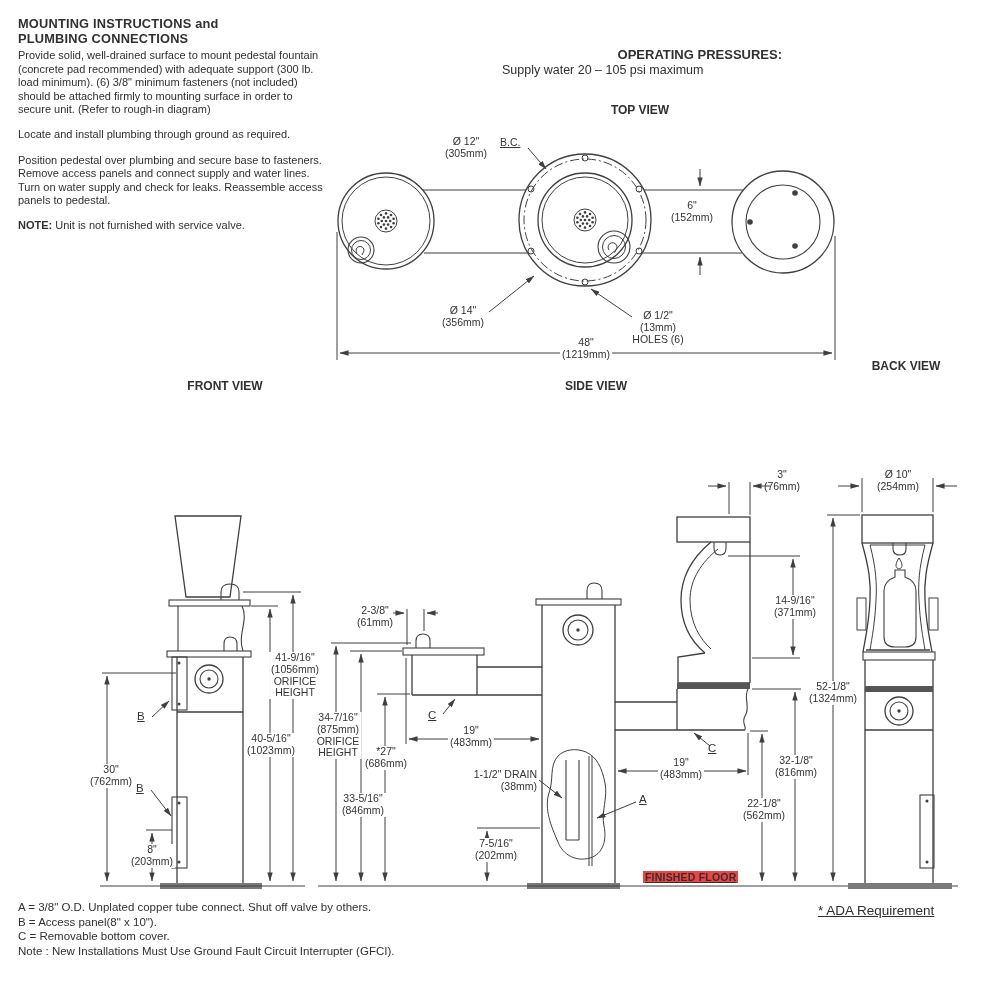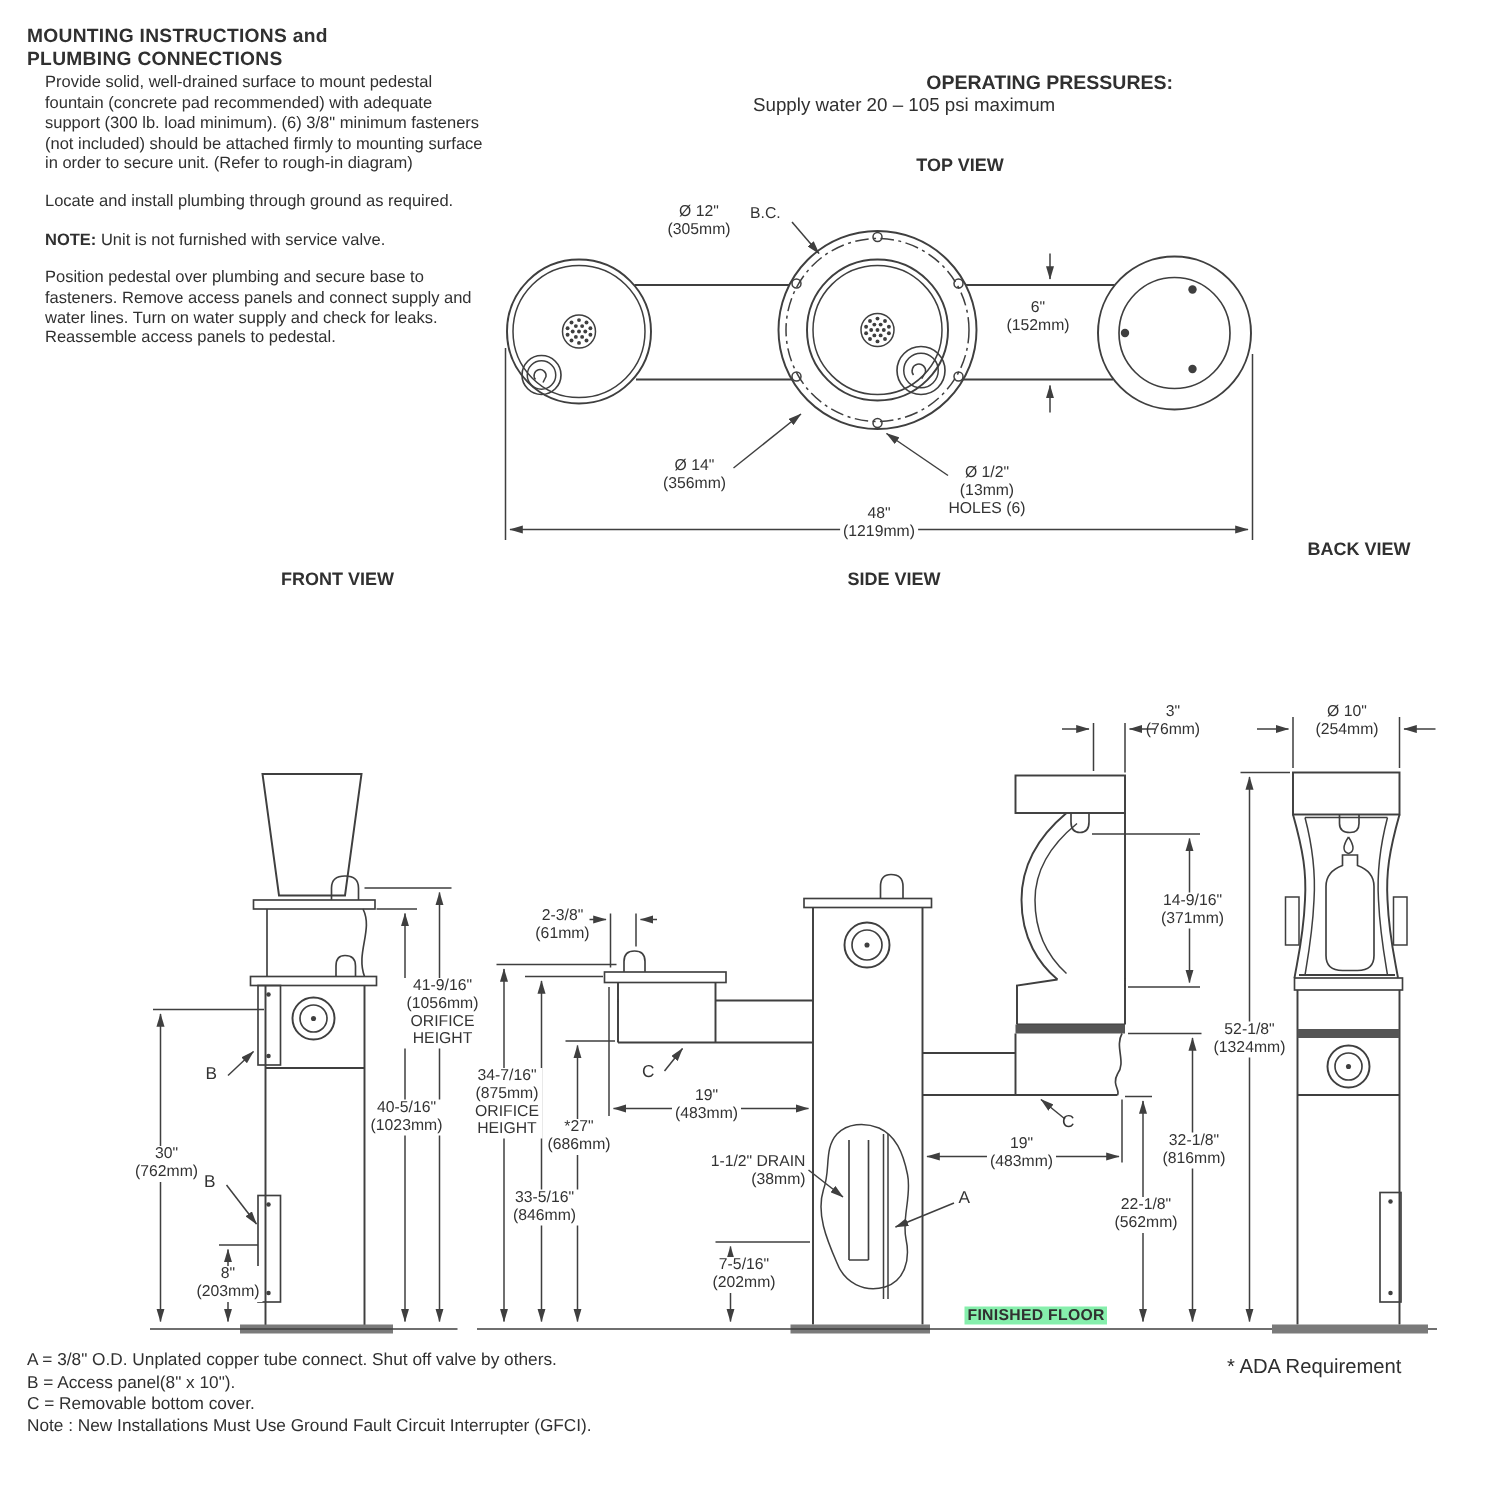--- a/index.html
+++ b/index.html
@@ -3,39 +3,39 @@
 <meta charset="utf-8">
 <style>
   html,body{margin:0;padding:0;background:#fff;}
   #page{position:relative;width:994px;height:1000px;background:#fff;
         font-family:"Liberation Sans",sans-serif;color:#303030;overflow:hidden;}
   #page svg{position:absolute;left:0;top:0;z-index:1;}
   .txt{position:absolute;z-index:2;}
   
   #instructions{left:18px;top:17px;width:306px;font-size:11px;line-height:1.22;}
   #instructions .hd{font-size:12.8px;font-weight:bold;line-height:1.15;white-space:pre-line;margin-bottom:3px;letter-spacing:.2px;}
-  #instructions p{margin:0 0 12px 12px;}
+  #instructions p{margin:0 0 12px 0;}
   #instructions .b{font-weight:bold;}
   
   #operating{left:502px;top:47px;width:280px;font-size:12.5px;line-height:1.2;}
   #operating .hd{font-size:13px;font-weight:bold;text-align:right;}
   
   .viewlbl{font-size:12px;font-weight:bold;transform:translateX(-50%);white-space:nowrap;}
   
   .dim{font-size:10.5px;line-height:1.12;text-align:center;white-space:pre-line;
        transform:translateX(-50%);color:#333;}
   .wb{background:#fff;padding:0 2px;}
-  .l{transform:none;text-align:left;}
+  .l{transform:none;text-align:left;text-decoration:underline;}
   .r{transform:translateX(-100%);text-align:right;}
   .ltr{font-size:11.5px;color:#333;}
   
   #notes{left:18px;top:901px;width:520px;font-size:11.5px;line-height:1.18;}
   #notes div{margin-bottom:1px;}
   #ada{font-size:13.5px;color:#2e2e2e;}
-  .ff{font-size:10.5px;font-weight:bold;letter-spacing:.2px;background:#86efac;padding:0 2px;}
+  .ff{font-size:10.5px;font-weight:bold;letter-spacing:.2px;background:#ef4444;padding:0 2px;}
 </style>
 </head>
 <body>
 
 <div id="page">
 
   <svg width="994" height="1000" viewBox="0 0 994 1000">
     <defs>
       <marker id="ar" viewBox="0 0 10 6" refX="9.5" refY="3" markerWidth="9" markerHeight="5.4" orient="auto-start-reverse">
         <path d="M0,0 L10,3 L0,6 Z" fill="#3f3f3f"></path>
@@ -245,22 +245,22 @@
         <line x1="957" y1="486" x2="936" y2="486" marker-end="url(#ar)"></line>
       </g>
     </g>
   </svg>
 
   <div class="txt" id="instructions">
     <div class="hd">MOUNTING INSTRUCTIONS and
 PLUMBING CONNECTIONS</div>
     <p>Provide solid, well-drained surface to mount pedestal fountain (concrete pad recommended) with adequate support (300 lb. load minimum). (6) 3/8" minimum fasteners (not included) should be attached firmly to mounting surface in order to secure unit. (Refer to rough-in diagram)</p>
     <p>Locate and install plumbing through ground as required.</p>
+    <p>Position pedestal over plumbing and secure base to fasteners. Remove access panels and connect supply and water lines. Turn on water supply and check for leaks. Reassemble access panels to pedestal.</p>
     <p><span class="b">NOTE:</span><span> Unit is not furnished with service valve.</span></p>
-    <p>Position pedestal over plumbing and secure base to fasteners. Remove access panels and connect supply and water lines. Turn on water supply and check for leaks. Reassemble access panels to pedestal.</p>
   </div>
 
   <div class="txt" id="operating">
     <div class="hd">OPERATING PRESSURES:</div>
     <div>Supply water 20 – 105 psi maximum</div>
   </div>
 
   <div class="txt viewlbl" style="left:640px;top:103px;">TOP VIEW</div>
   <div class="txt viewlbl" style="left:225px;top:379px;">FRONT VIEW</div>
   <div class="txt viewlbl" style="left:596px;top:379px;">SIDE VIEW</div>

